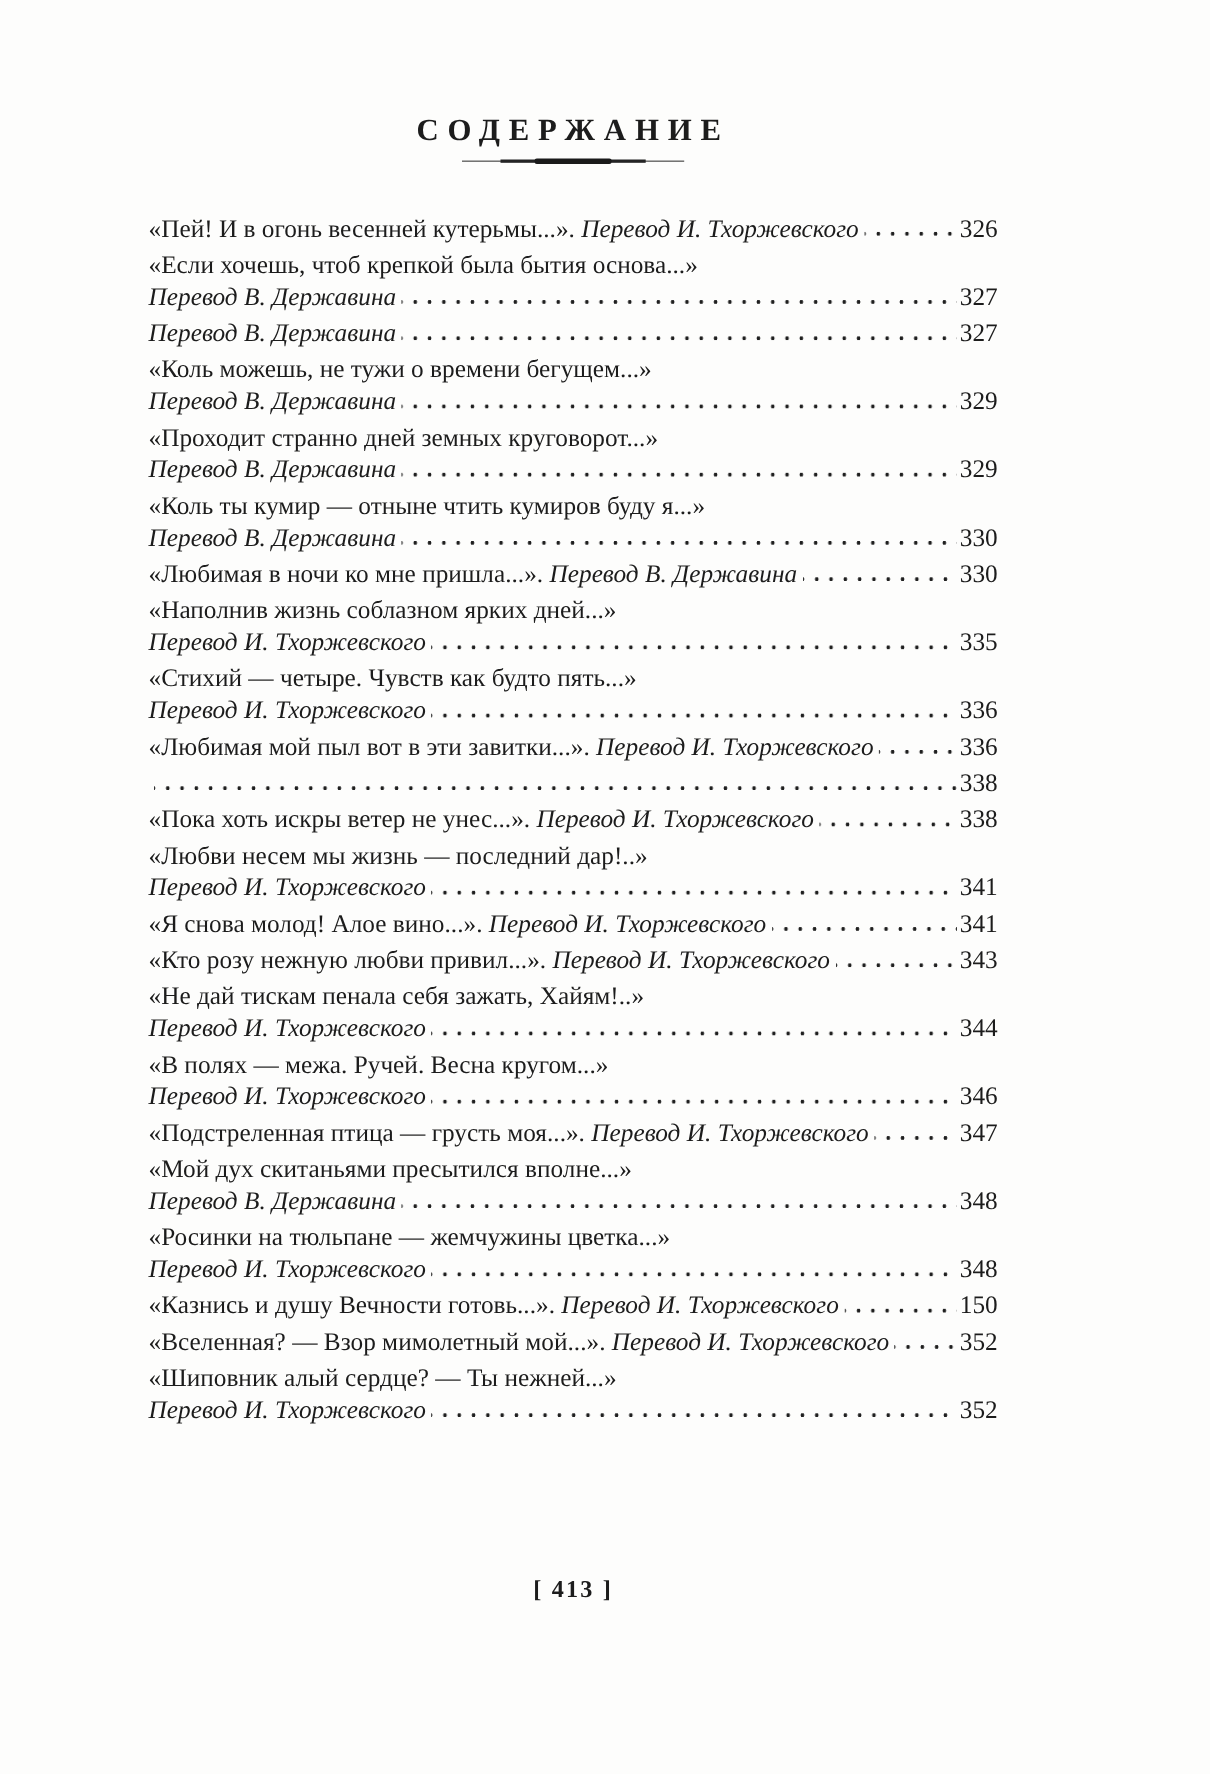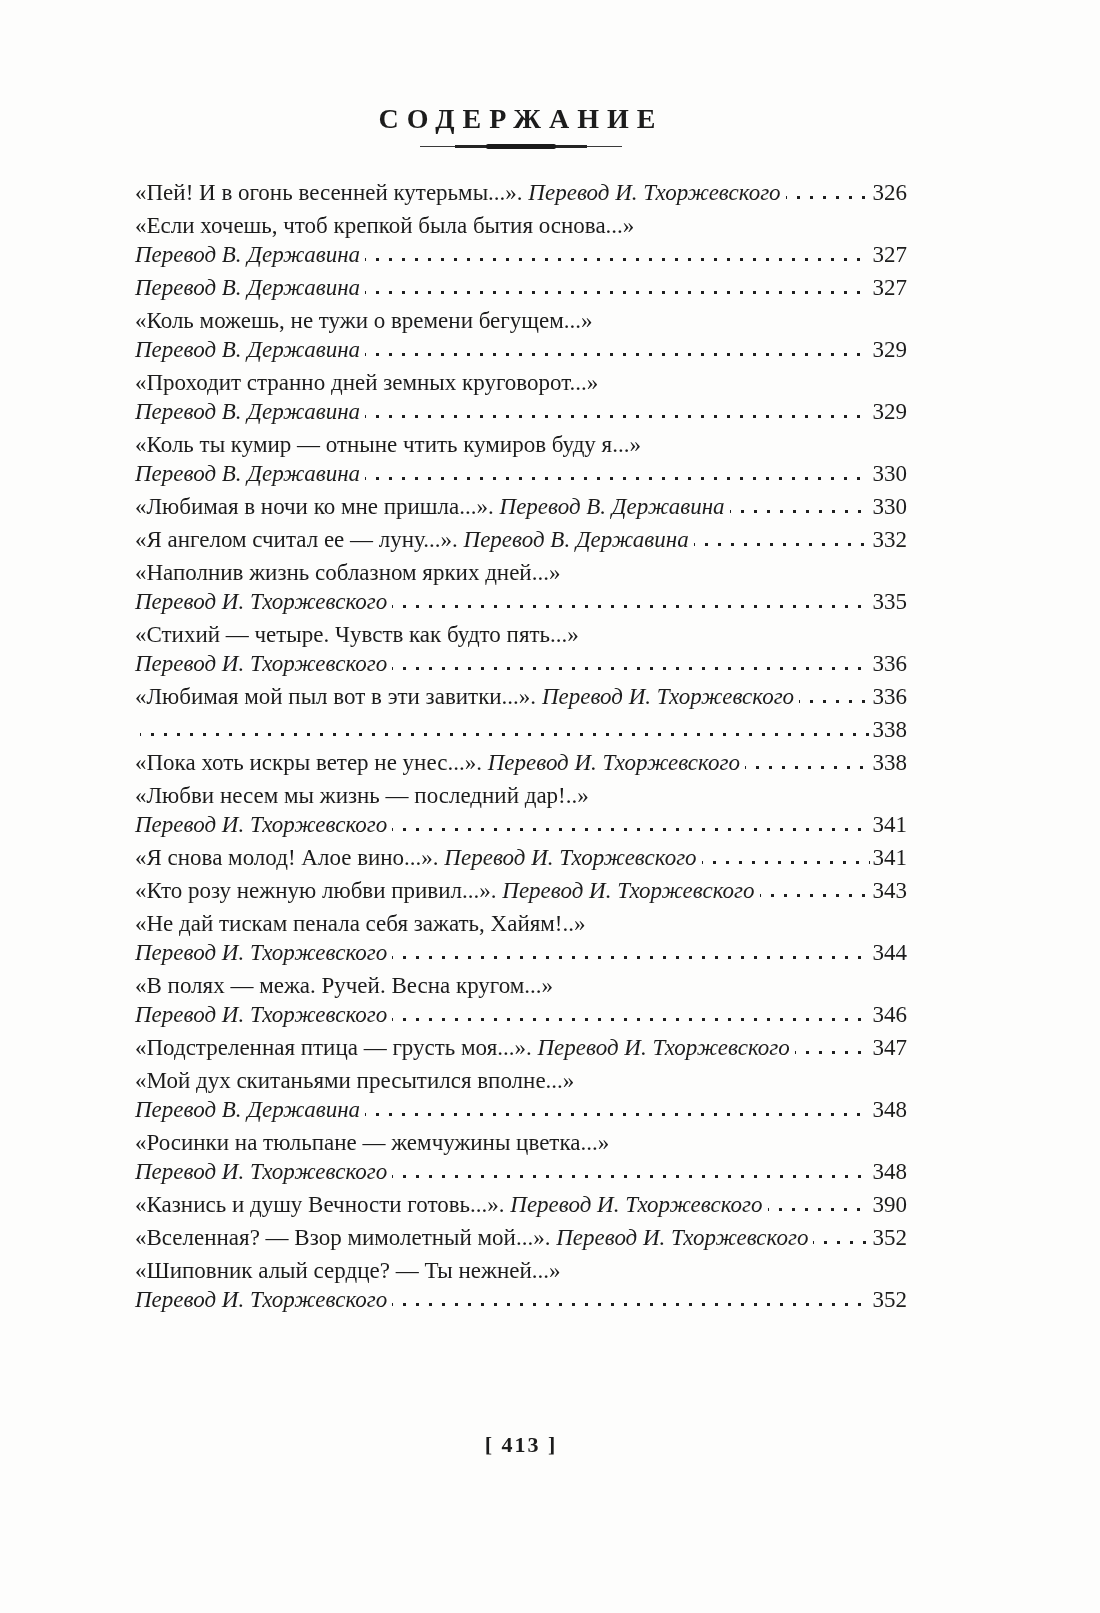--- a/index.html
+++ b/index.html
@@ -45,21 +45,21 @@
   }
   .rule-mid {
     position: absolute; top: 1px; left: 35px;
     width: 132px; height: 3px; background: #242424;
   }
   .rule-thick {
     position: absolute; top: 0; left: 66px;
     width: 70px; height: 5px; background: #1a1a1a; border-radius: 2px;
   }
   .toc {
-    margin-top: 28px;
+    margin-top: 43px;
     font-size: 23px;
   }
   .entry {
     margin-bottom: 4px;
   }
   .title-line {
     line-height: 29px;
     white-space: nowrap;
   }
   .leader-line {
@@ -163,27 +163,20 @@
           </div>
         </div>
         <div class="entry">
           <div class="leader-line">
             <span class="line-text"><span class="title-inline">«Любимая в ночи ко мне пришла...». </span><span class="translator">Перевод В. Державина</span></span>
             <span class="dots"></span>
             <span class="page-num">330</span>
           </div>
         </div>
         <div class="entry">
-          <div class="leader-line">
-            <span class="line-text"><span class="title-inline">«Я ангелом считал ее — луну...». </span><span class="translator">Перевод В. Державина</span></span>
-            <span class="dots"></span>
-            <span class="page-num">332</span>
-          </div>
-        </div>
-        <div class="entry">
           <div class="title-line">«Наполнив жизнь соблазном ярких дней...»</div>
           <div class="leader-line">
             <span class="line-text"><span class="translator">Перевод И. Тхоржевского</span></span>
             <span class="dots"></span>
             <span class="page-num">335</span>
           </div>
         </div>
         <div class="entry">
           <div class="title-line">«Стихий — четыре. Чувств как будто пять...»</div>
           <div class="leader-line">
@@ -270,21 +263,21 @@
           <div class="leader-line">
             <span class="line-text"><span class="translator">Перевод И. Тхоржевского</span></span>
             <span class="dots"></span>
             <span class="page-num">348</span>
           </div>
         </div>
         <div class="entry">
           <div class="leader-line">
             <span class="line-text"><span class="title-inline">«Казнись и душу Вечности готовь...». </span><span class="translator">Перевод И. Тхоржевского</span></span>
             <span class="dots"></span>
-            <span class="page-num">390</span>
+            <span class="page-num">150</span>
           </div>
         </div>
         <div class="entry">
           <div class="leader-line">
             <span class="line-text"><span class="title-inline">«Вселенная? — Взор мимолетный мой...». </span><span class="translator">Перевод И. Тхоржевского</span></span>
             <span class="dots"></span>
             <span class="page-num">352</span>
           </div>
         </div>
         <div class="entry">

